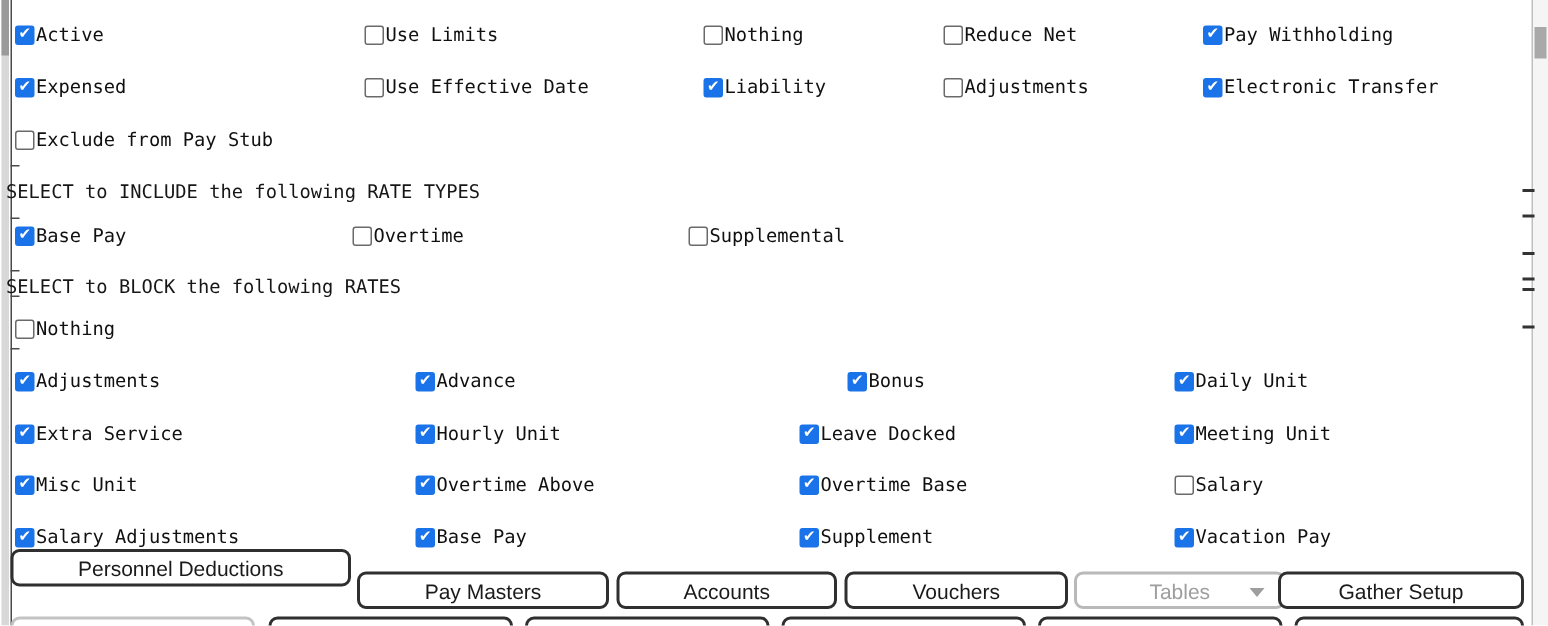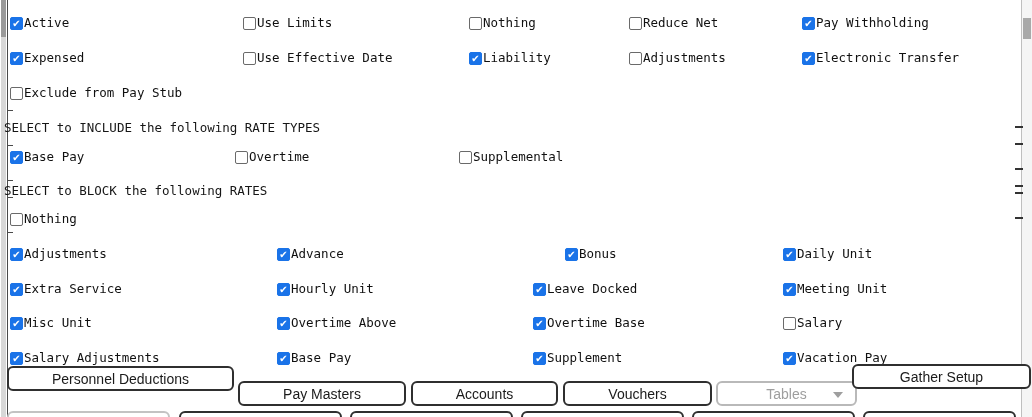--- a/index.html
+++ b/index.html
@@ -216,20 +216,20 @@
 </label>
 
 <button class="btn" style="left:7px;top:366px;width:227px">Personnel Deductions</button>
 <button class="btn" style="left:238px;top:381px;width:168px">Pay Masters</button>
 <button class="btn" style="left:411px;top:381px;width:147px">Accounts</button>
 <button class="btn" style="left:563px;top:381px;width:149px">Vouchers</button>
 <button class="btn disabled" style="left:716px;top:381px;width:141px" disabled="">
   <span>Tables</span>
   <span class="arrow"></span>
 </button>
-<button class="btn" style="left:852px;top:364px;width:179px">Gather Setup</button>
+<button class="btn" style="left:852px;top:381px;width:164px">Gather Setup</button>
 
 <button class="btn partial light" style="left:7px;width:163px"></button>
 <button class="btn partial" style="left:179px;width:163px"></button>
 <button class="btn partial" style="left:350px;width:163px"></button>
 <button class="btn partial" style="left:521px;width:163px"></button>
 <button class="btn partial" style="left:692px;width:163px"></button>
 <button class="btn partial" style="left:863px;width:153px"></button>
 
 </body></html>

